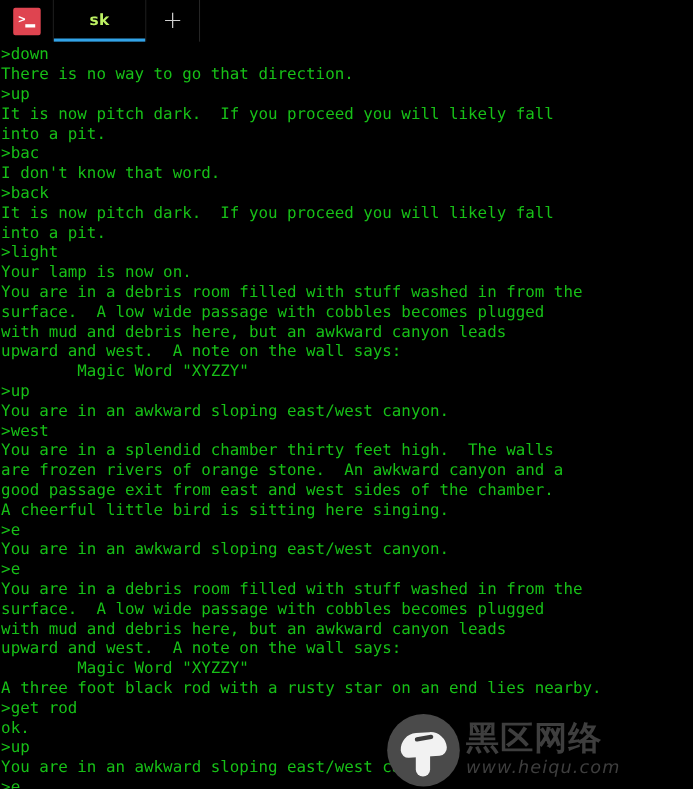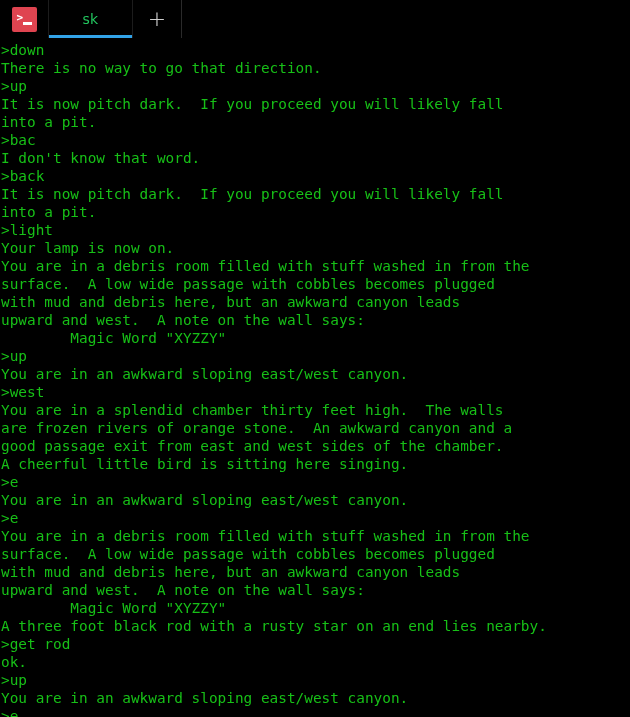--- a/index.html
+++ b/index.html
@@ -62,24 +62,25 @@
     flex: 0 0 83px;
     display: flex;
     align-items: center;
     justify-content: center;
     position: relative;
     border-left: 1px solid #1c1c1c;
     border-right: 1px solid #1c1c1c;
     background: #000000;
   }
   .tab .tab-label {
-    color: #22c55e;
+    color: #bef264;
     font-family: "DejaVu Sans", sans-serif;
     font-size: 14px;
     letter-spacing: 0.2px;
+    font-weight: bold;
   }
   .tab .tab-underline {
     position: absolute;
     left: 0; right: 0;
     bottom: 0;
     height: 3px;
     background: #32a3e8;
   }
   .newtab {
     width: 48px;
@@ -244,13 +245,24 @@
 with mud and debris here, but an awkward canyon leads
 upward and west.  A note on the wall says:
         Magic Word "XYZZY"
 A three foot black rod with a rusty star on an end lies nearby.
 &gt;get rod
 ok.
 &gt;up
 You are in an awkward sloping east/west canyon.
 &gt;e</pre>
 
+  <div class="watermark">
+    <div class="wm-logo">
+      <span class="cap"></span>
+      <span class="slit"></span>
+      <span class="stem"></span>
+    </div>
+    <div class="wm-text">
+      <div class="wm-cn">黑区网络</div>
+      <div class="wm-url">www.heiqu.com</div>
+    </div>
+  </div>
 </div>
 
 </body></html>

